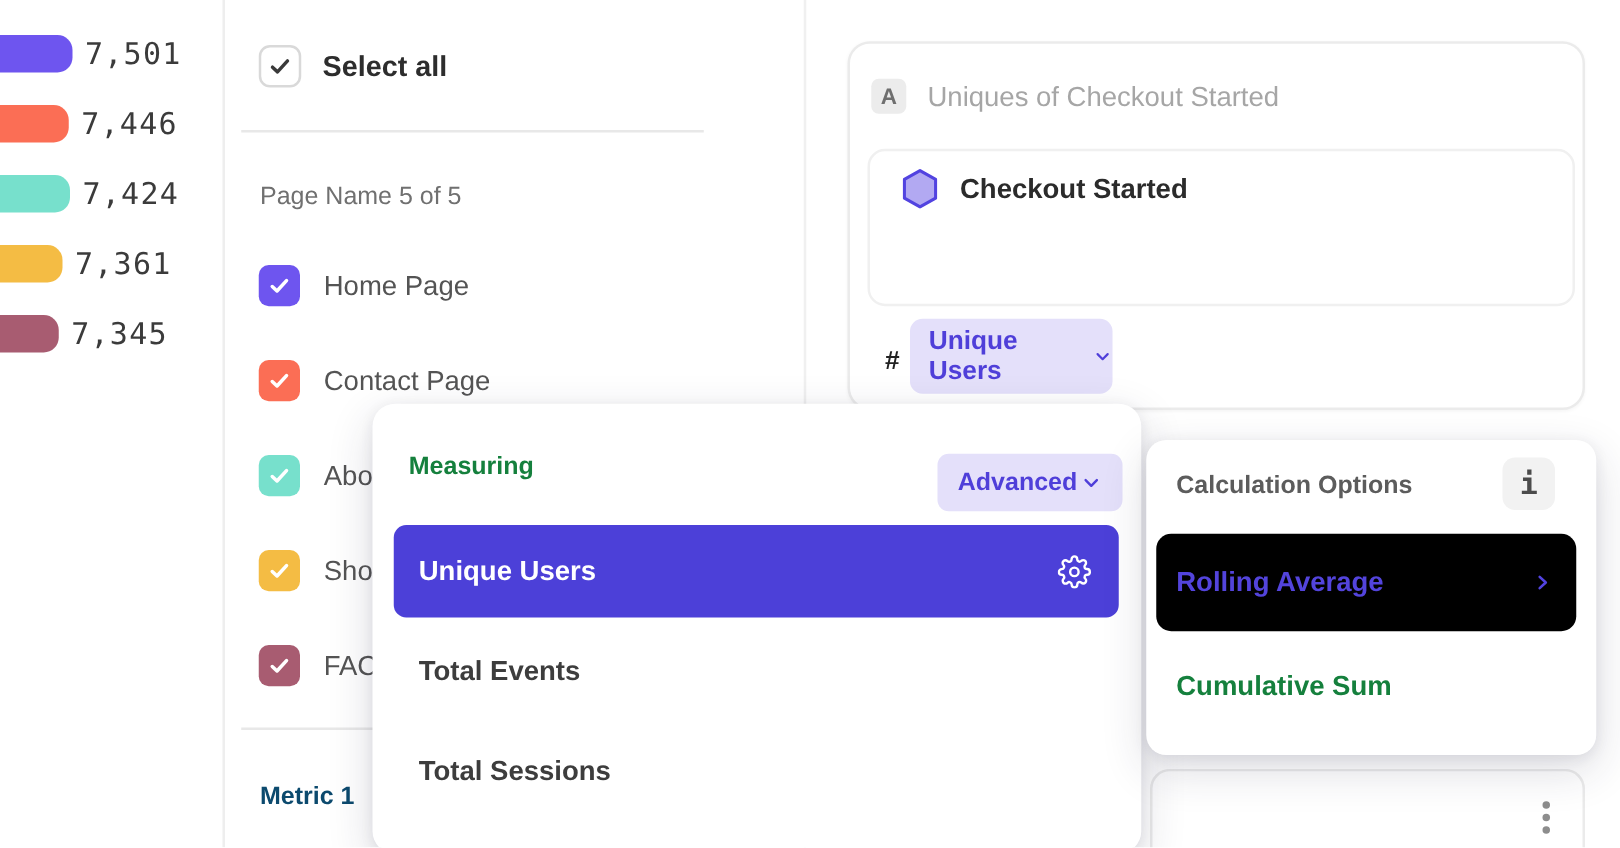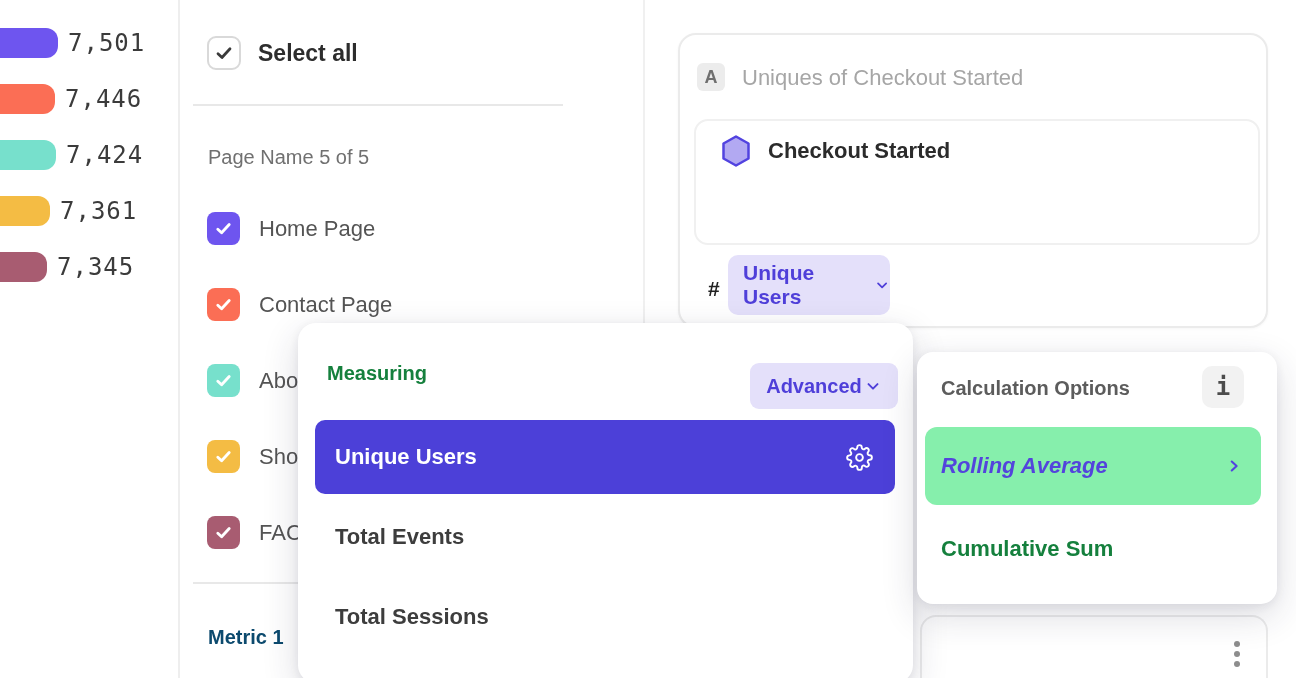--- a/index.html
+++ b/index.html
@@ -209,21 +209,21 @@
     </div>
     <div class="menu-row" style="top:177px">
       <span class="label-plain">Total Events</span>
     </div>
   </div>
 
   <div class="popup" style="left:917px;top:352px;width:360px;height:252px;border-radius:16px;z-index:11">
     <div class="cp-title">Calculation Options</div>
     <div class="info-btn">i</div>
 
-    <div class="calc-row" style="background-color: #86efac; font-style: italic;">
+    <div class="calc-row" style="background-color: #000000;">
       <span class="calc-row-label">Rolling Average</span>
       <span class="spacer"></span>
       <svg width="18" height="18" viewBox="0 0 24 24">
         <polyline points="9,6 15.5,12 9,18" fill="none" stroke="#5243E0" stroke-width="2.8" stroke-linecap="round" stroke-linejoin="round"></polyline>
       </svg>
     </div>
     <div class="calc-plain-label">Cumulative Sum</div>
   </div>
 
 </div>

